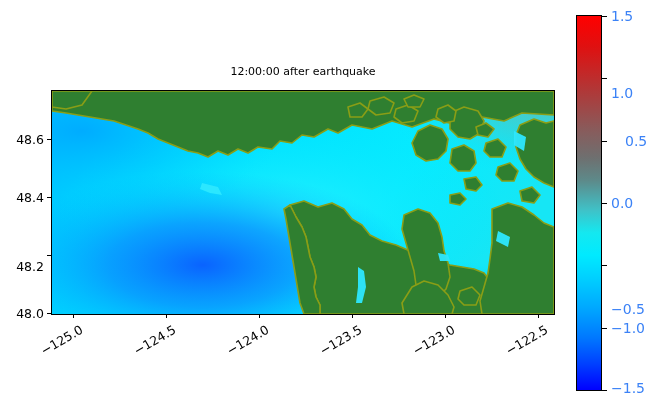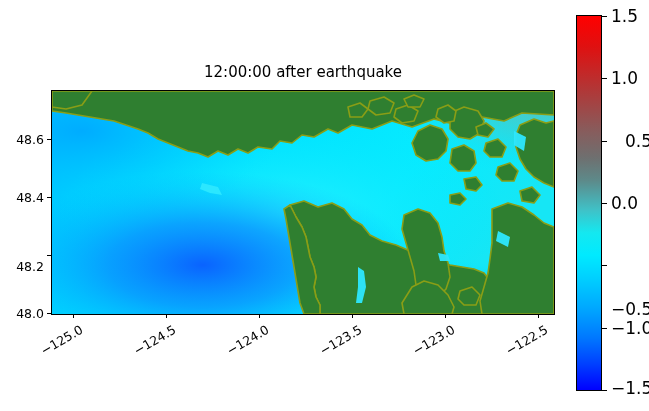--- a/index.html
+++ b/index.html
@@ -7,21 +7,21 @@
        font-family:"DejaVu Sans","Liberation Sans",sans-serif;}
   #figure{position:relative;width:649px;height:411px;background:#ffffff;}
 
   
   #axes{position:absolute;left:51px;top:90px;width:502px;height:223px;
         border:1px solid #000000;box-sizing:content-box;overflow:hidden;background:#00e5ff;}
   #map-svg{position:absolute;left:0;top:0;width:502px;height:223px;display:block;}
 
   
   #plot-title{position:absolute;left:51px;top:62px;width:504px;text-align:center;
-              font-size:15px;color:#000;line-height:20px;white-space:nowrap;}
+              font-size:11px;color:#000;line-height:20px;white-space:nowrap;}
 
   
   .ytick{position:absolute;right:0;transform:translateY(-50%);
          font-size:12.5px;color:#000;white-space:nowrap;}
   #ylabels{position:absolute;left:0px;top:0px;width:44px;height:411px;}
   .ytickmark{position:absolute;left:47px;width:4px;height:1px;background:#000;}
 
   
   .xtick{position:absolute;top:0;font-size:12.5px;color:#000;white-space:nowrap;
          transform-origin:right top;transform:rotate(-30deg);text-align:right;}
@@ -41,21 +41,21 @@
           #3fc2c8 52%,
           #14e8f0 58%,
           #00eaff 64%,
           #00d0ff 70%,
           #00a8ff 78%,
           #0078ff 86%,
           #0040ff 93%,
           #0000ff 100%);}
   .cbtick{position:absolute;left:26px;width:5px;height:1px;background:#000;}
   .cblabel{position:absolute;left:35px;transform:translateY(-50%);
-           font-size:17px;color:#000000;white-space:nowrap;}
+           font-size:14px;color:#3b82f6;white-space:nowrap;}
 </style>
 </head>
 <body>
 
 <div id="figure">
 
   <div id="plot-title">12:00:00 after earthquake</div>
 
   <div id="axes">
     <svg id="map-svg" viewBox="0 0 502 223" preserveAspectRatio="none">
@@ -226,21 +226,21 @@
 
     <div class="cbtick" style="top:1px;"></div>
     <div class="cbtick" style="top:63px;"></div>
     <div class="cbtick" style="top:126px;"></div>
     <div class="cbtick" style="top:188px;"></div>
     <div class="cbtick" style="top:250px;"></div>
     <div class="cbtick" style="top:313px;"></div>
     <div class="cbtick" style="top:375px;"></div>
 
     <div class="cblabel" style="top:1px;">1.5</div>
-    <div class="cblabel" style="top:63px;">1.0</div>
+    <div class="cblabel" style="top:78px;">1.0</div>
     <div class="cblabel" style="top:126px;margin-left:14px;">0.5</div>
     <div class="cblabel" style="top:188px;">0.0</div>
     <div class="cblabel" style="top:250px;margin-top:44px;">−0.5</div>
     <div class="cblabel" style="top:313px;">−1.0</div>
     <div class="cblabel" style="top:373px;">−1.5</div>
   </div>
 
 </div>
 
 </body></html>

